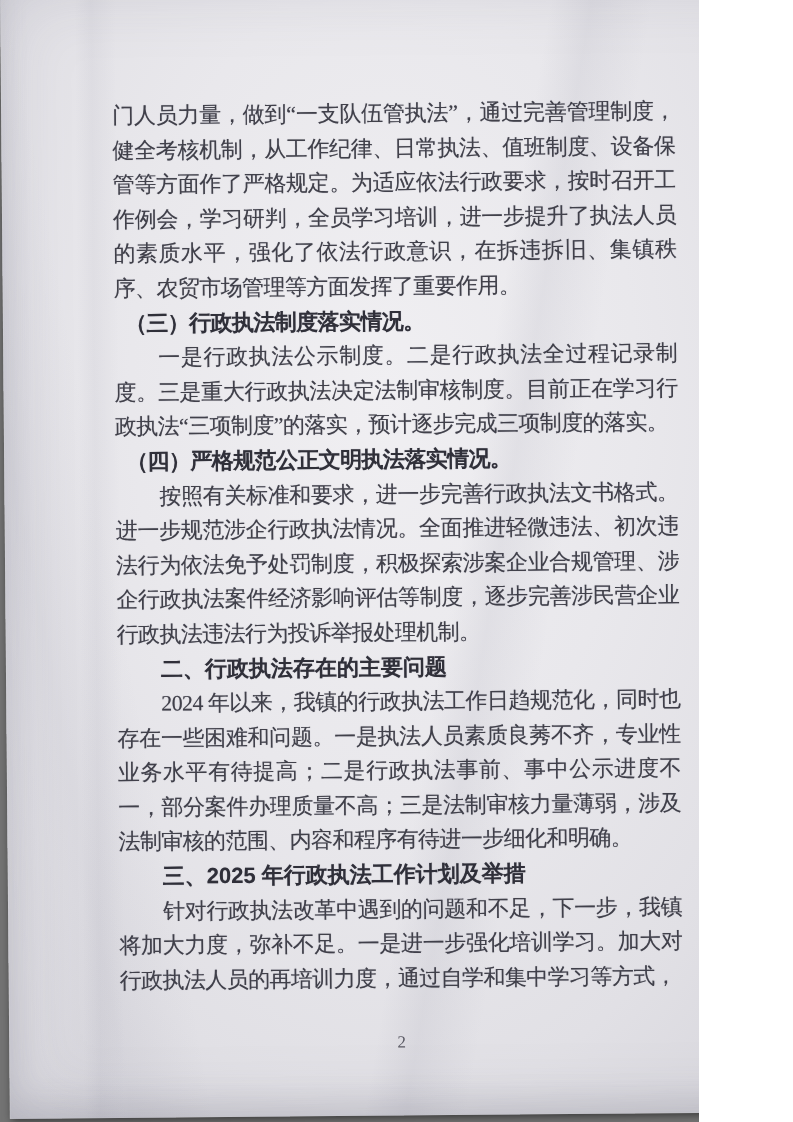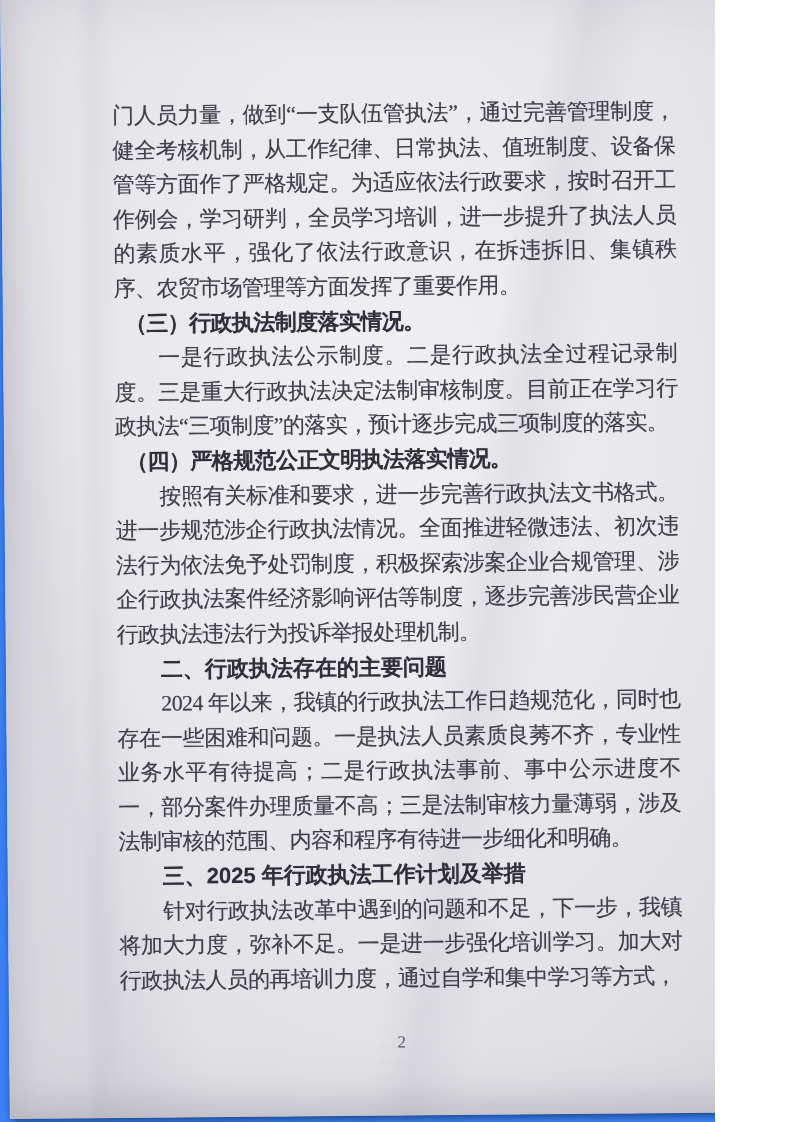--- a/index.html
+++ b/index.html
@@ -3,23 +3,22 @@
 <meta charset="utf-8">
 <style>
   html, body { margin: 0; padding: 0; }
   body {
     width: 793px; height: 1122px;
     font-family: "Liberation Serif", "DejaVu Serif", serif;
   }
   .stage {
     position: relative;
     width: 699px; height: 1122px;
-    background: #3b82f6;
+    background: #737373;
     overflow: hidden;
-    padding-left: 16px;
   }
   
   .paper {
     position: absolute;
     left: 0; top: -12px;
     width: 826px; height: 1131px;
     transform: rotate(-0.5deg);
     transform-origin: 0 0;
     background: radial-gradient(ellipse at 46% 36%,
       #f0eff2 0%, #e9e8ec 40%, #e1e0e5 70%, #d7d6dc 92%, #d0cfd6 100%);

